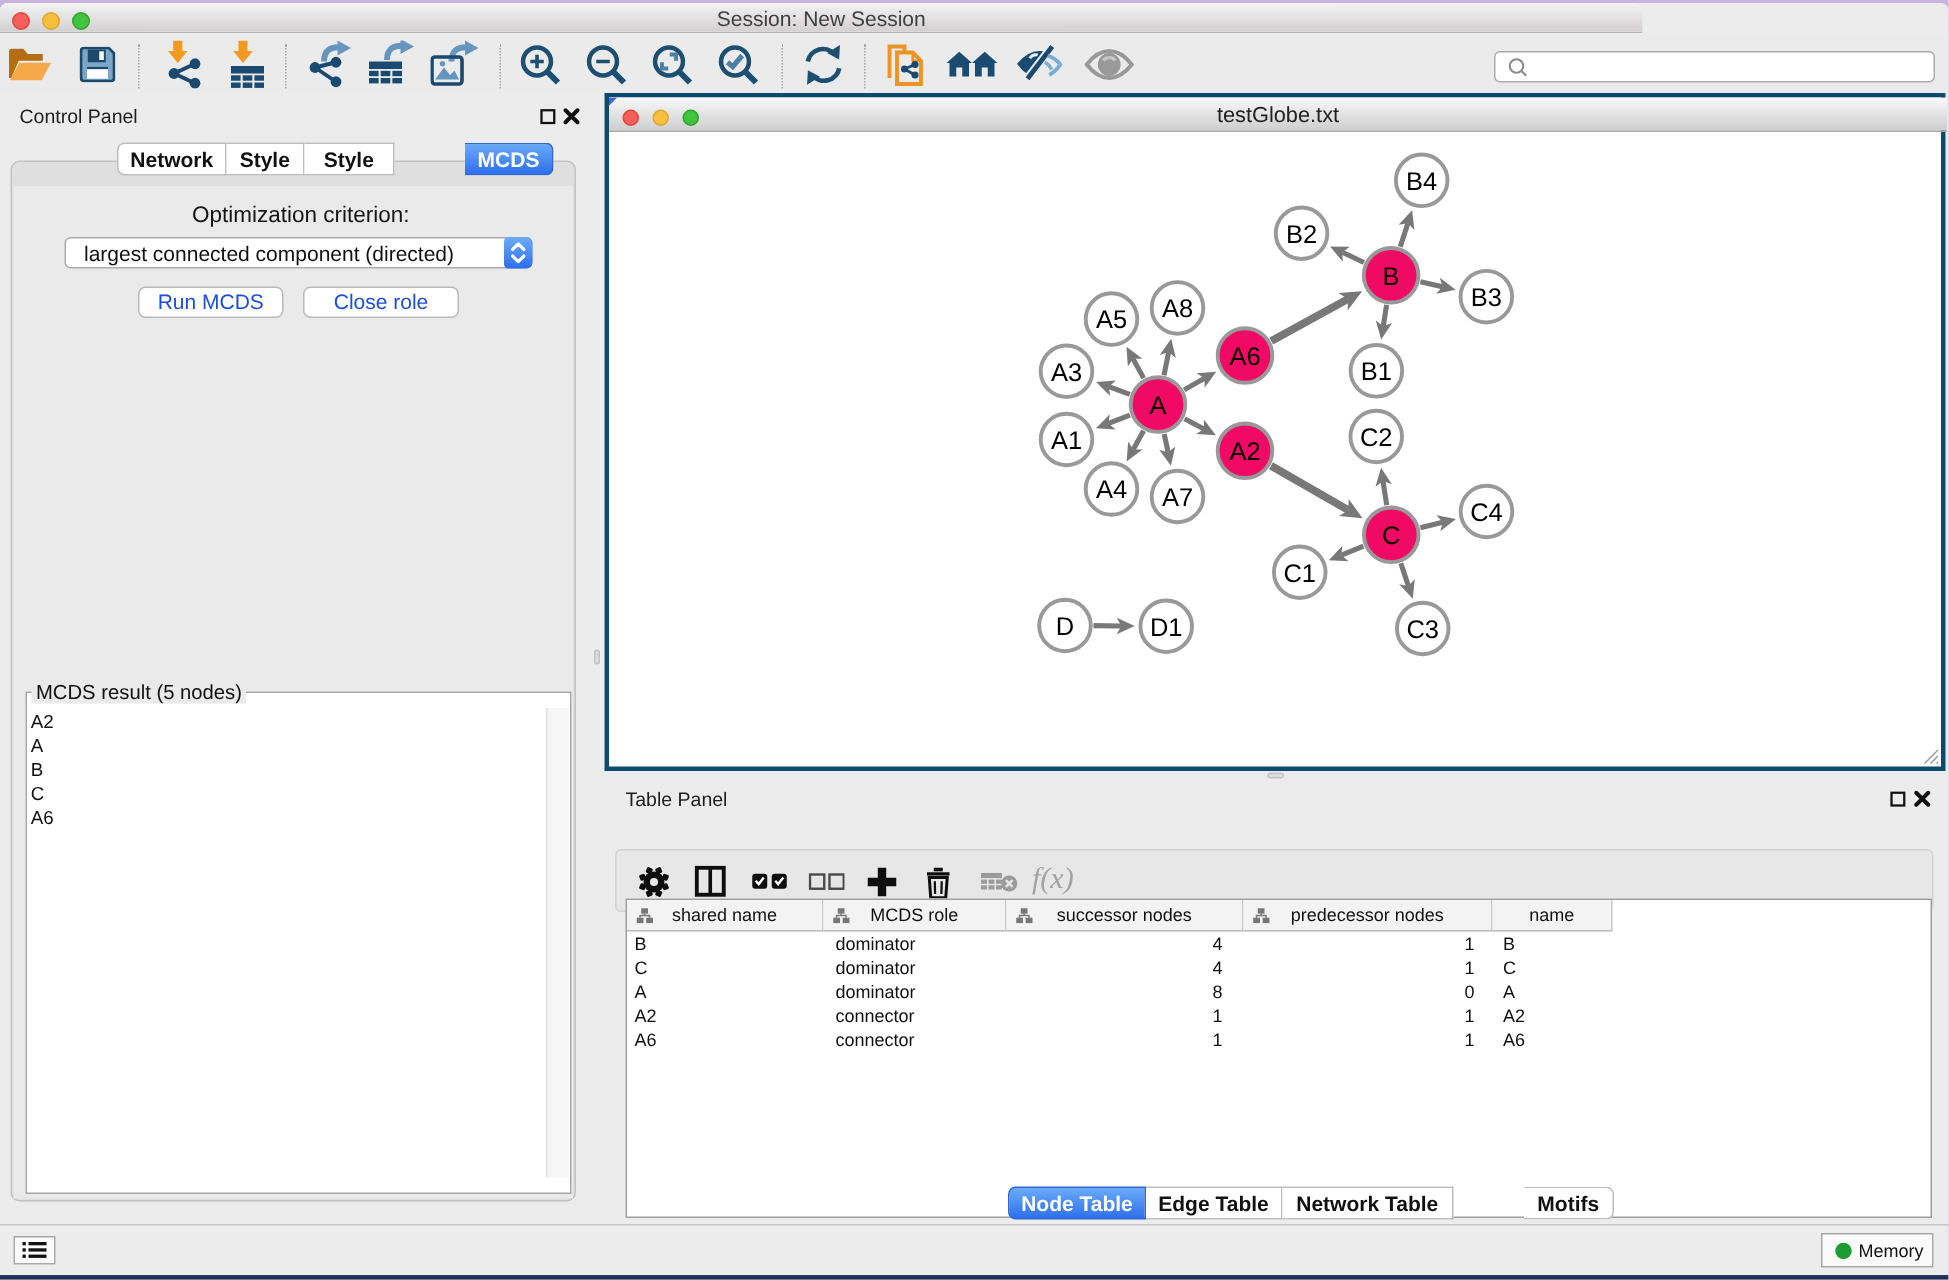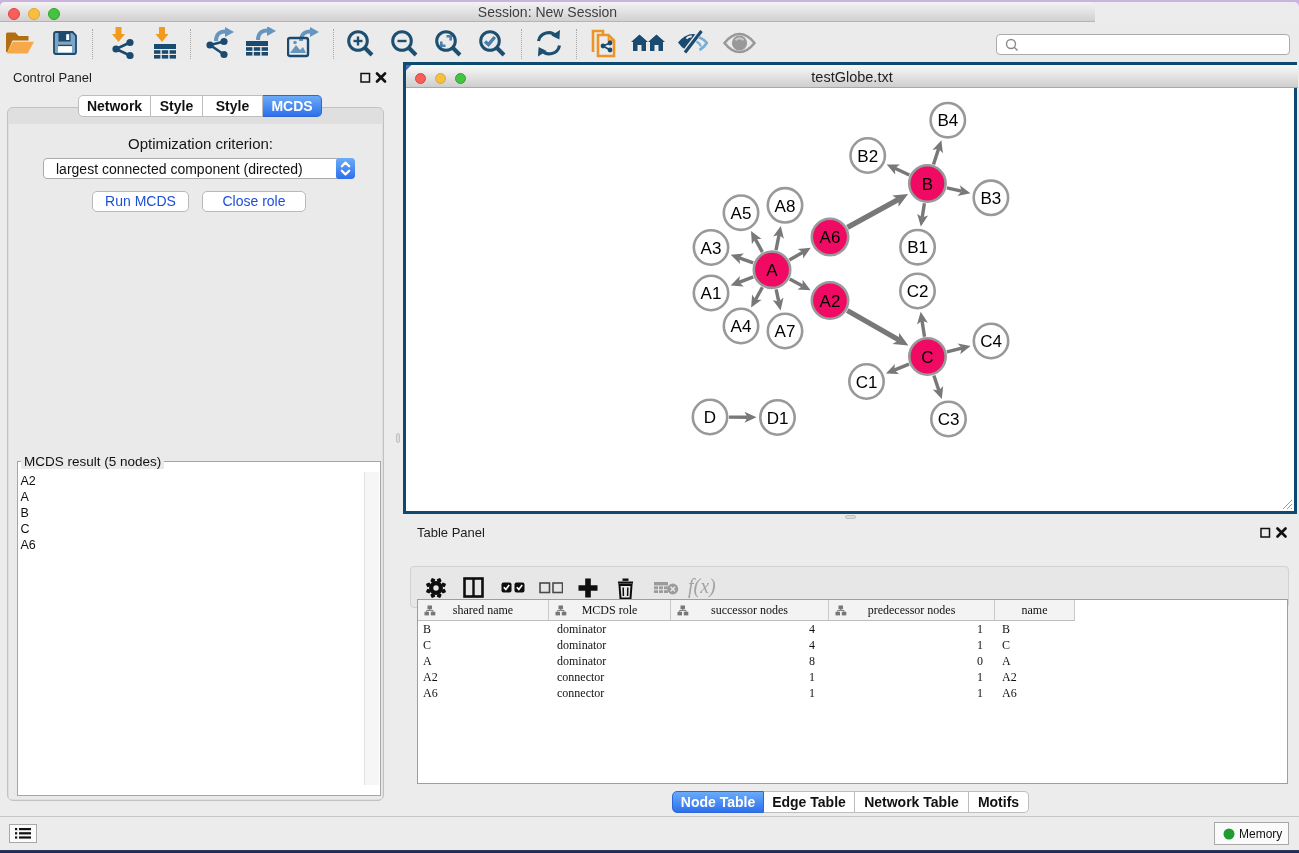--- a/index.html
+++ b/index.html
@@ -14,40 +14,40 @@
 .ticon { position:absolute; top:0; height:40px; display:flex; align-items:center; }
 #search { position:absolute; left:996px; top:11px; width:294px; height:21px; background:#fff; border:1px solid #ababab; border-radius:4px; }
 #content { position:absolute; left:0; top:60.5px; width:1299px; height:786px; background:#ececec; }
 
 #cp-title { position:absolute; left:13px; top:8px; font-size:13px; color:#1d1d1d; }
 #cp-pane { position:absolute; left:7px; top:45px; width:377px; height:694px; background:#dfdfdf; border:1px solid #c2c2c2; border-radius:6px; }
 #cp-inner { position:absolute; left:9px; top:62px; width:373px; height:675px; background:#eaeaea; }
 .tabset { position:absolute; display:flex; height:22px;font-weight:bold; }
 .tab { height:22px; background:#fff; border:1px solid #bdbdbd; border-left:none; font-size:14px; color:#111; text-align:center; line-height:20px; }
 .tab.first { border-left:1px solid #bdbdbd; border-radius:5px 0 0 5px; }
-.tab.last { border-radius:0 5px 5px 0; }
+.tab.last { border-radius:0 5px 5px 0;margin-left:47px; }
 .tab.sel { background:linear-gradient(#6babf8,#2e70ec); color:#fff; border-color:#2e67d4; }
 #opt-label { position:absolute; left:12px; top:73px; width:377px; text-align:center; font-size:15px; color:#161616; }
 #dropdown { position:absolute; left:43px; top:96px; width:312px; height:21px; background:#fff; border:1px solid #ababab; border-radius:4px; }
 #dropdown .txt { position:absolute; left:12px; top:2px; font-size:14px; color:#111; }
 #dropdown .step { position:absolute; right:-1px; top:-1px; width:19px; height:21px; background:linear-gradient(#6cacf8,#2d6fec); border-radius:3px 4px 4px 3px; }
 .btn { position:absolute; height:21px; background:#fff; border:1px solid #b9b9b9; border-radius:5px; font-size:14px; color:#1d4ed8; text-align:center; line-height:19px; }
 #grpbox { position:absolute; left:17px; top:399px; width:364px; height:335px; background:#fff; border:1px solid #a6a6a6; }
 #grpbox .title { position:absolute; left:3px; top:-7px; background:#eaeaea; padding:0 3px; font-size:13.5px; color:#111; line-height:14px; }
 #grpbox .track { position:absolute; right:1px; top:10px; width:15px; height:313px; background:#f6f6f6; border-left:1px solid #e0e0e0; }
 #grpbox .li { position:absolute; left:2.5px; font-size:12.5px; color:#111; }
 
 #frame { position:absolute; left:403px; top:0; width:894px; height:451.5px; background:#fff; border:3px solid #0c4a6e; }
 #frame-tb { position:absolute; left:0; top:0; width:892px; height:22.5px; background:linear-gradient(#f9f9f9,#cecece); border-bottom:1px solid #a8a8a8; }
 #frame-tb .t { position:absolute; width:100%; text-align:center; top:3.5px; font-size:14.5px; color:#222; }
 .flight { position:absolute; top:7.5px; width:11px; height:11px; border-radius:50%; }
 
 #tp-title { position:absolute; left:417px; top:463px; font-size:13px; color:#1d1d1d; }
 #tp-toolbar { position:absolute; left:410px; top:504px; width:879px; height:42px; background:#e7e7e7; border:1px solid #d2d2d2; border-radius:4px; }
-#tbl { position:absolute; left:417px; top:537px; width:871px; height:185px; background:#fff; border:1px solid #9e9e9e;font-family:Liberation Serif, serif; }
+#tbl { position:absolute; left:417px; top:537px; width:871px; height:213px; background:#fff; border:1px solid #9e9e9e; }
 .hc { position:absolute; top:0; height:21px; background:#f3f3f3; border-right:1px solid #c9c9c9; border-bottom:1px solid #bdbdbd; font-size:12px; color:#111; text-align:center; line-height:21px; }
 .cell { position:absolute; font-size:12px; color:#111; height:16px; line-height:16px; }
 .hicon { position:absolute; top:5px; }
 
 #statusline { position:absolute; left:0; top:754px; width:1299px; border-top:1px solid #c6c6c6; }
 #listbtn { position:absolute; left:9px; top:762px; width:28px; height:19px; background:#fbfbfb; border:1px solid #a8a8a8; }
 #membtn { position:absolute; left:1214px; top:760px; width:75px; height:23px; background:#fafafa; border:1px solid #a8a8a8; font-size:12px; color:#111; }
 #desk-bottom { position:absolute; left:0; top:848.2px; width:1299px; height:4.8px; background:linear-gradient(#2b3a66,#141f45); }
 </style></head>
 <body>

